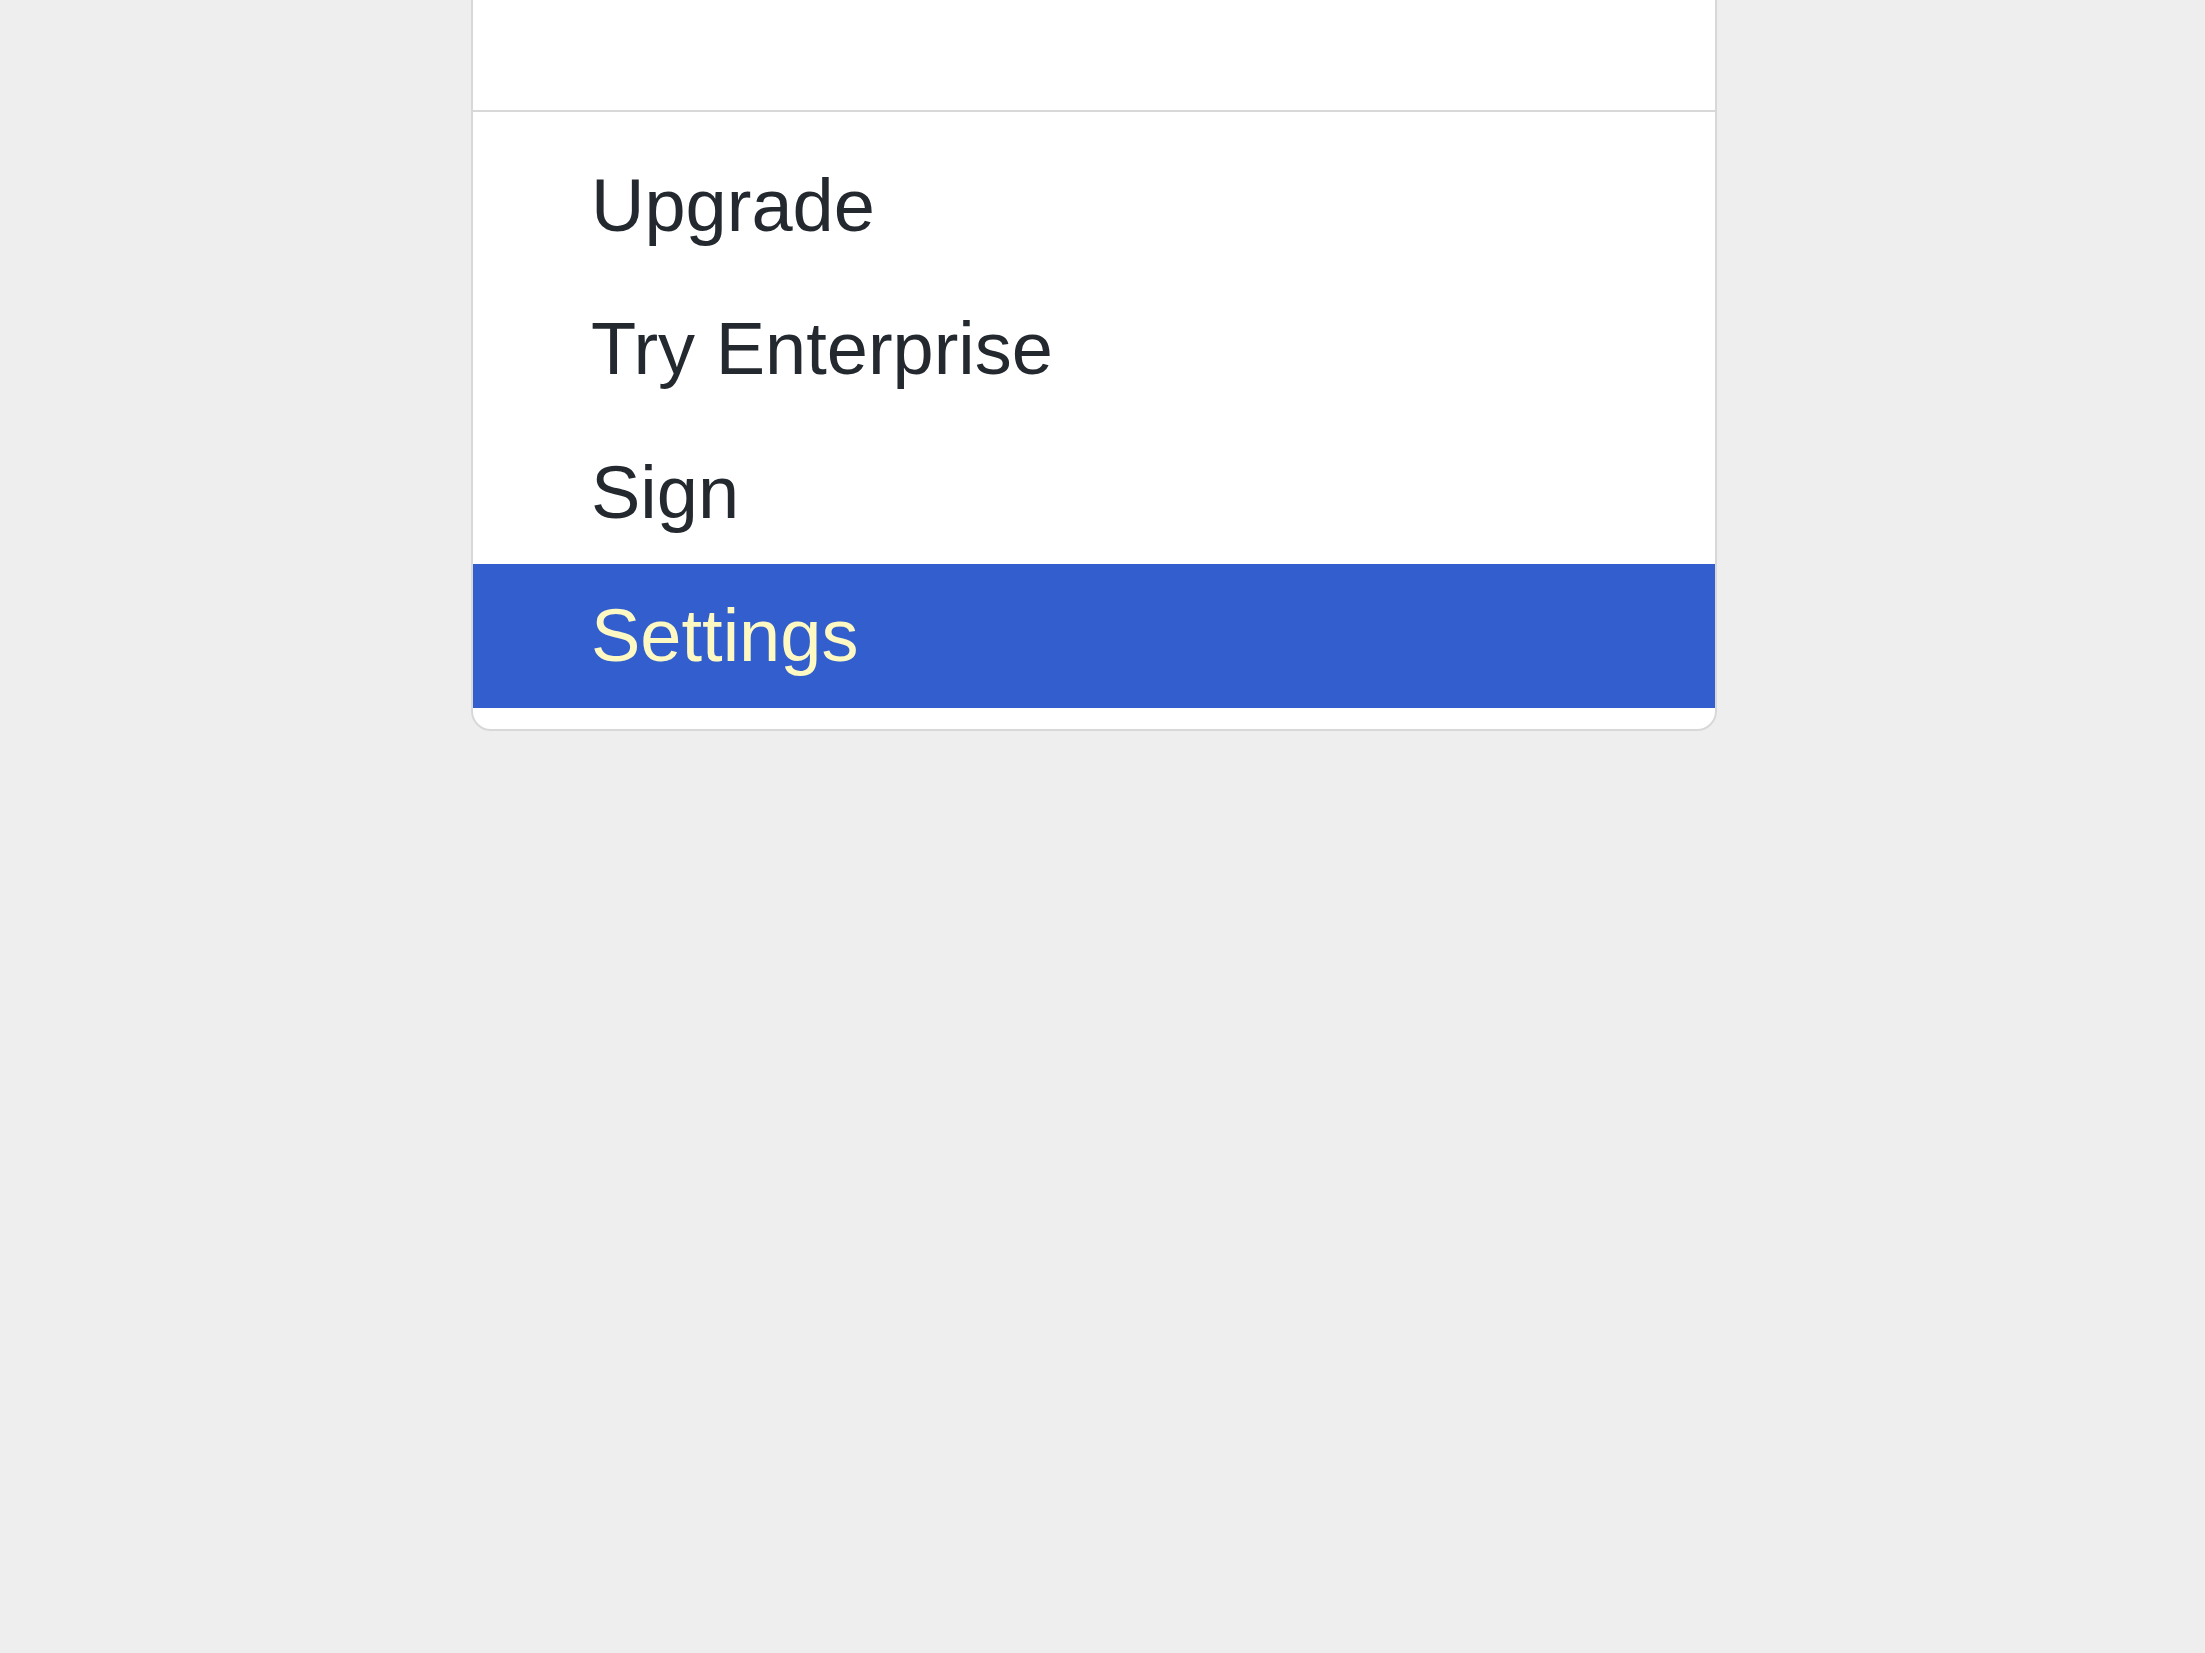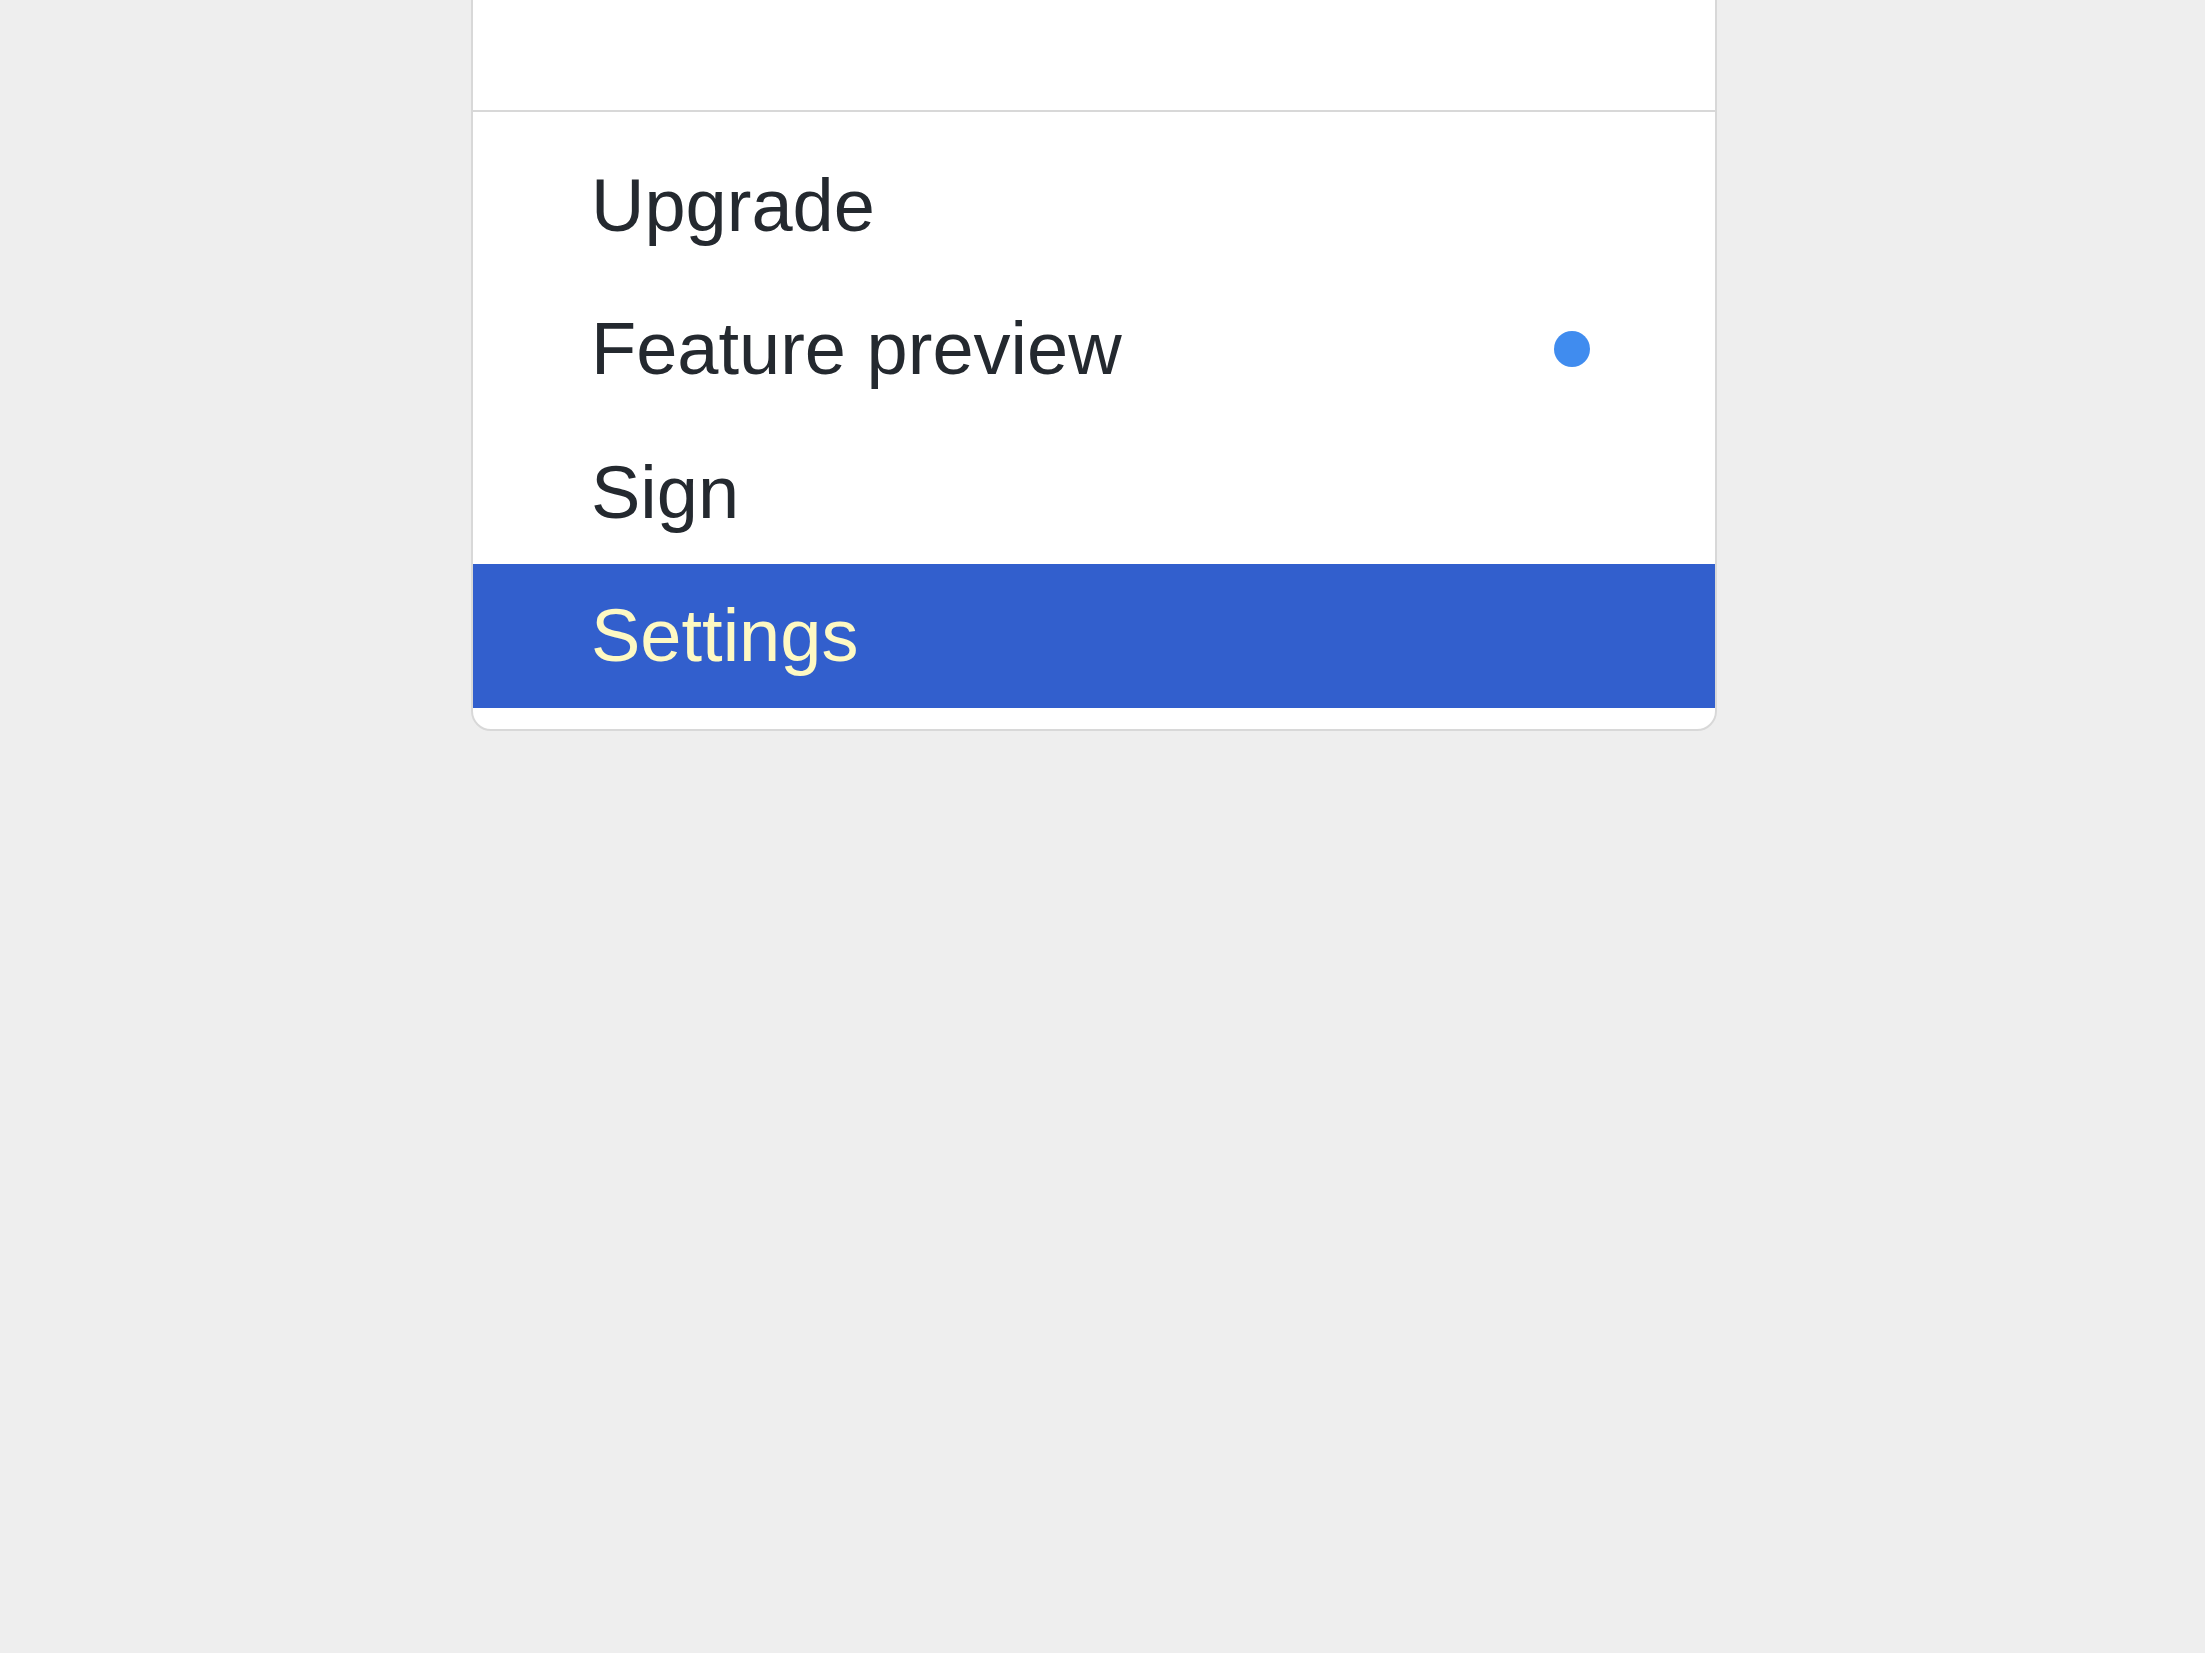--- a/index.html
+++ b/index.html
@@ -85,25 +85,24 @@
 <div class="menu-container">
 
   <div class="menu-section blank-section"></div>
 
   <div class="menu-section menu-items">
 
     <div class="menu-item">
       <span class="menu-item-label">Upgrade</span>
     </div>
 
+    <div class="menu-item">
+      <span class="menu-item-label">Try Enterprise</span>
+    </div>
 
-    <div class="menu-item">
-      <span class="menu-item-label">Feature preview</span>
-      <span class="indicator-dot"></span>
-    </div>
 
     <div class="menu-item">
       <span class="menu-item-label">Sign</span>
     </div>
 
     <div class="menu-item active">
       <span class="menu-item-label">Settings</span>
     </div>
 
   </div>

